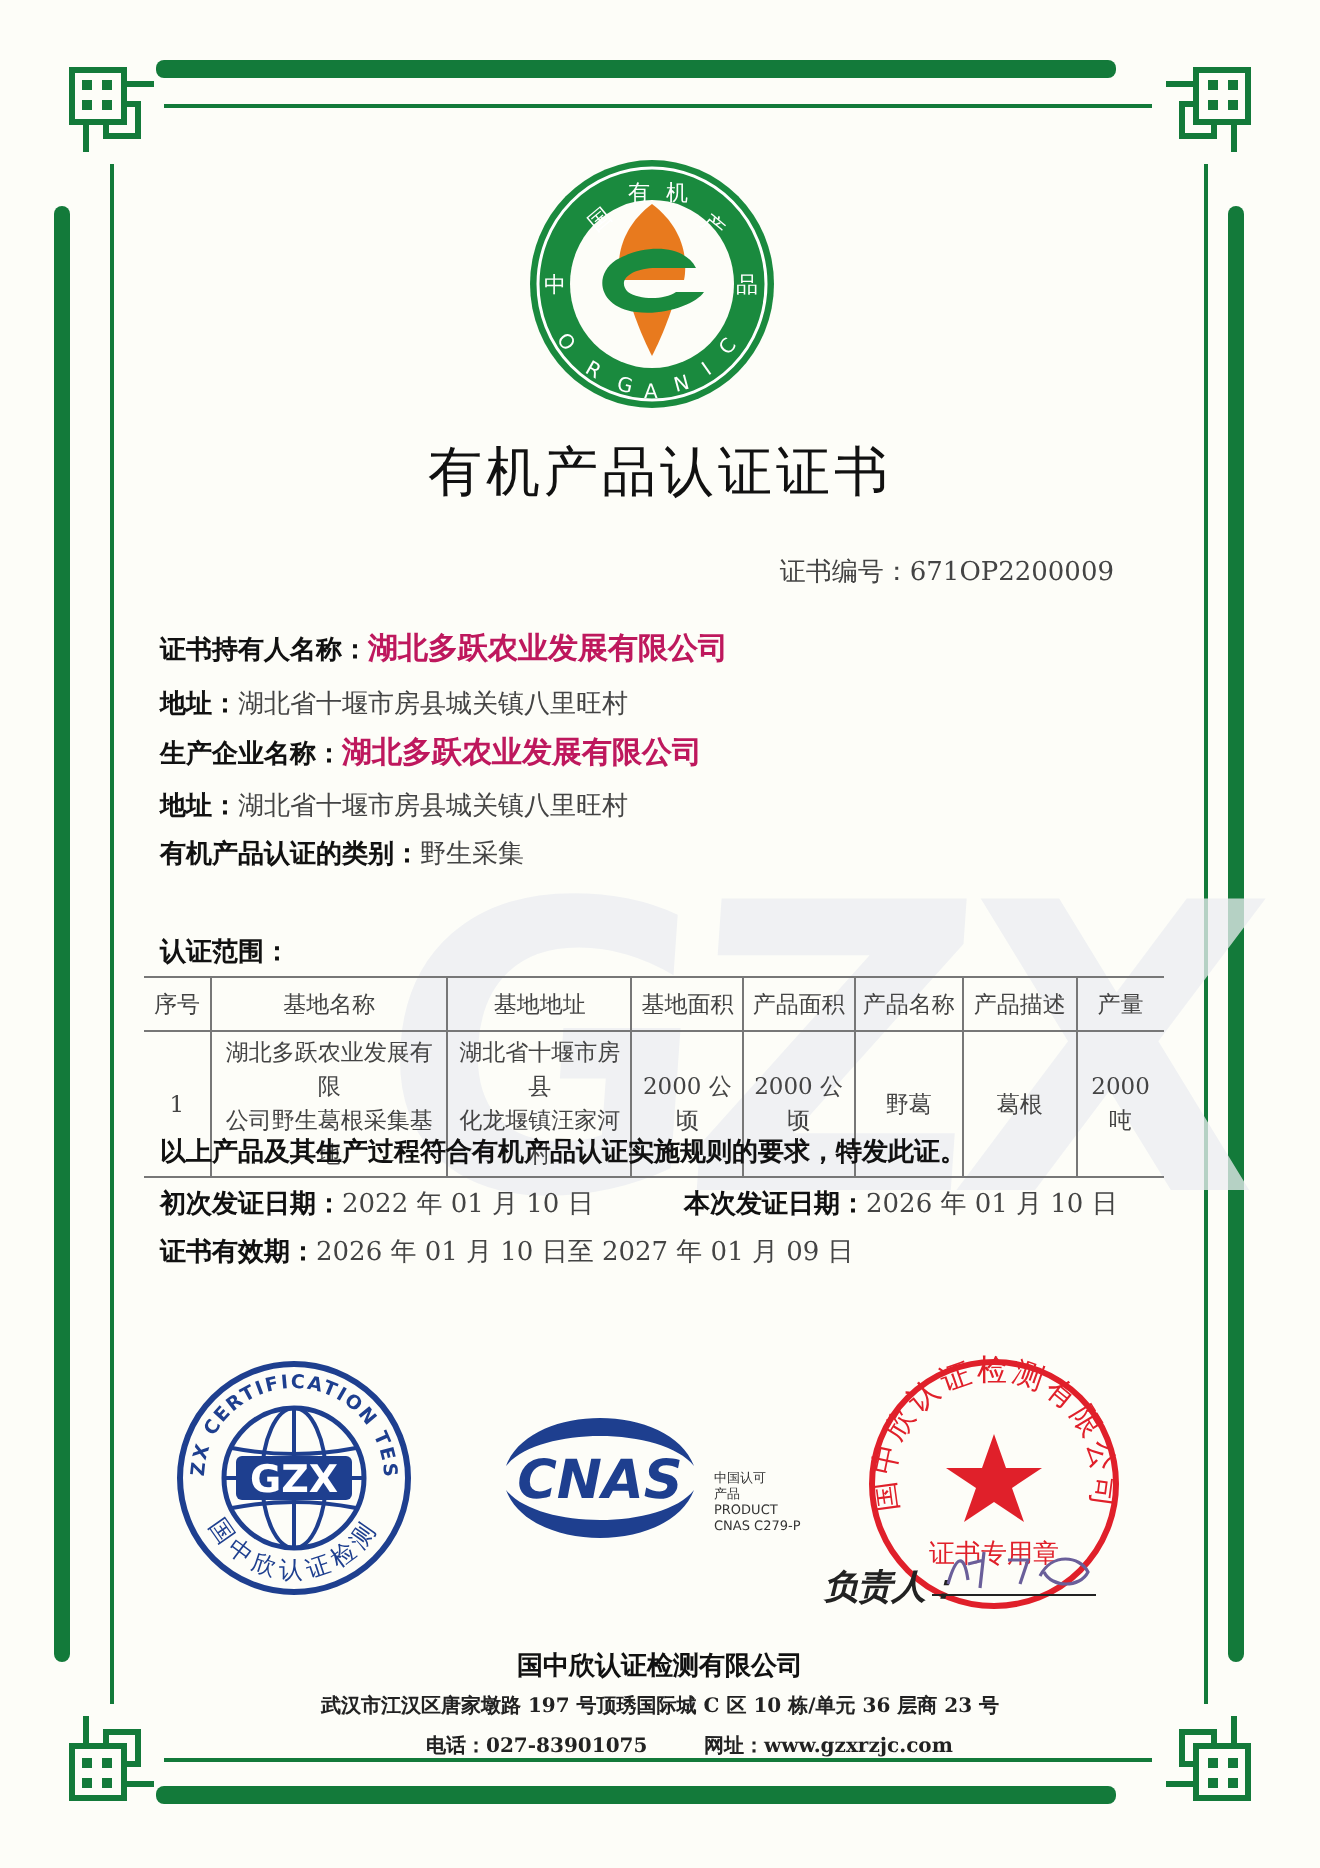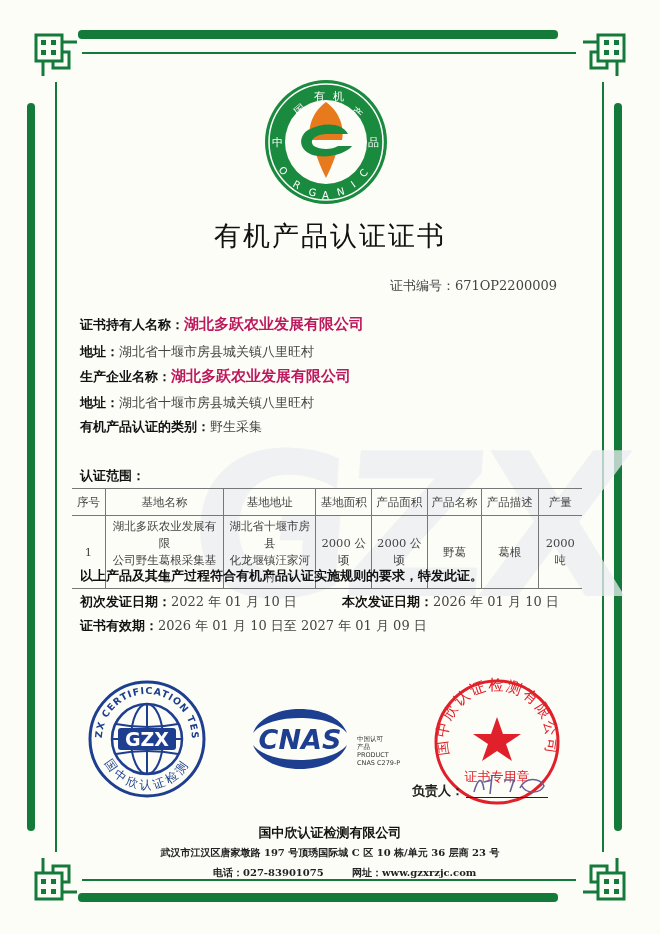--- a/index.html
+++ b/index.html
@@ -24,21 +24,21 @@
   table.scope th, table.scope td{border:1px solid #777;text-align:center;font-weight:normal;padding:2px 2px;}
   table.scope th{height:22px;}
   table.scope td{height:40px;line-height:17px;}
   table.scope{border-left:none;border-right:none;}
   table.scope tr>*:first-child{border-left:none;}
   table.scope tr>*:last-child{border-right:none;}
   .stmt{position:absolute;left:80px;top:567px;font-family:"DejaVu Sans",sans-serif;font-weight:bold;font-size:13px;color:#111;}
   .footer-name{position:absolute;left:0;width:660px;top:824px;text-align:center;font-family:"DejaVu Sans",sans-serif;font-weight:bold;font-size:13px;color:#111;}
   .footer-addr{position:absolute;left:0;width:660px;top:846px;text-align:center;font-size:10px;font-weight:bold;color:#222;}
   .footer-contact{position:absolute;top:866px;font-size:10px;font-weight:bold;color:#222;}
-  .signer{position:absolute;left:412px;top:782px;font-size:13px;font-weight:bold;color:#222;font-family:"DejaVu Sans",sans-serif;}
+  .signer{position:absolute;left:412px;top:782px;font-size:17px;font-weight:bold;color:#222;font-family:"DejaVu Sans",sans-serif;font-style:italic;}
   .signline{position:absolute;left:466px;top:797px;width:82px;height:1px;background:#222;}
 </style>
 </head>
 <body>
 
 <div class="paper">
 
   <div class="bar" style="left:78px;top:30px;width:480px;height:9px;"></div>
   <div class="bar" style="left:78px;top:893px;width:480px;height:9px;"></div>
   <div class="bar" style="left:27px;top:103px;width:8px;height:728px;"></div>

